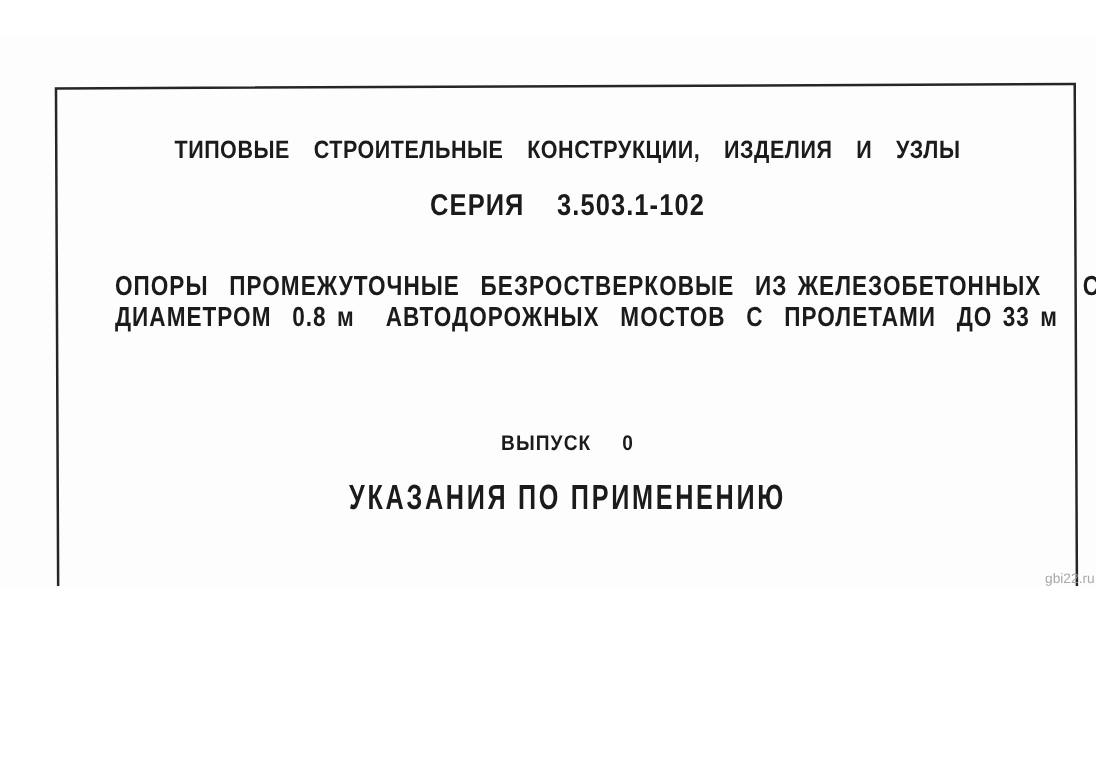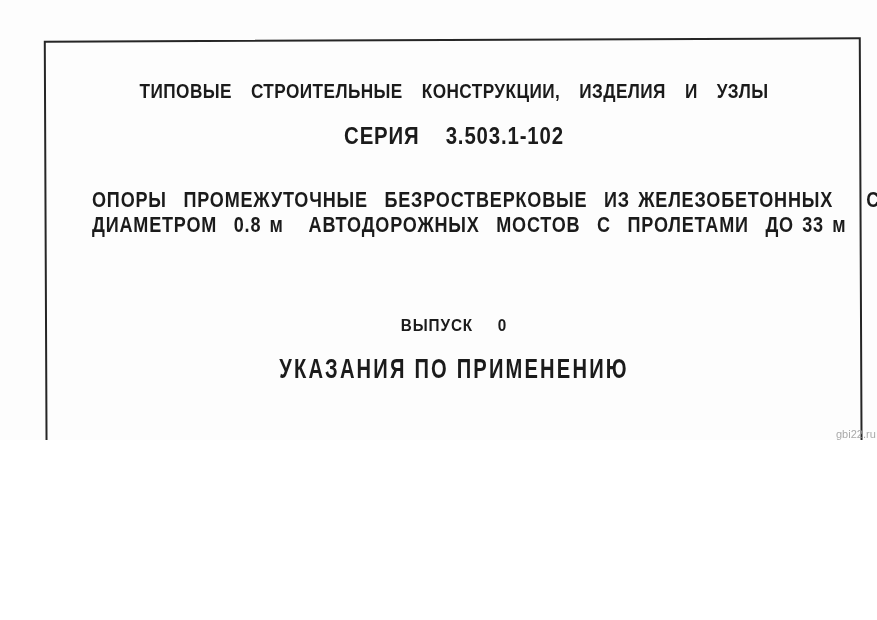--- a/index.html
+++ b/index.html
@@ -8,20 +8,21 @@
     background: #ffffff;
   }
   .sheet {
     position: relative;
     width: 877px;
     height: 440px;
     background: #fdfdfd;
     overflow: hidden;
     font-family: "Liberation Sans", sans-serif;
     color: #1b1b1b;
+    margin-top: 29px;
   }
   .frame {
     position: absolute;
     left: 45px;
     top: 39px;
     width: 813px;
     height: 558px;
     border: 2px solid #262626;
     transform: rotate(-0.25deg);
     background: transparent;

